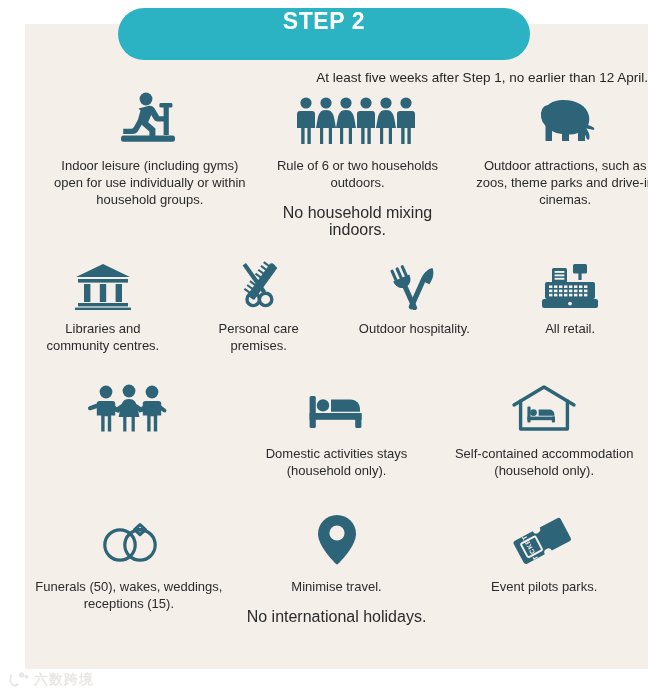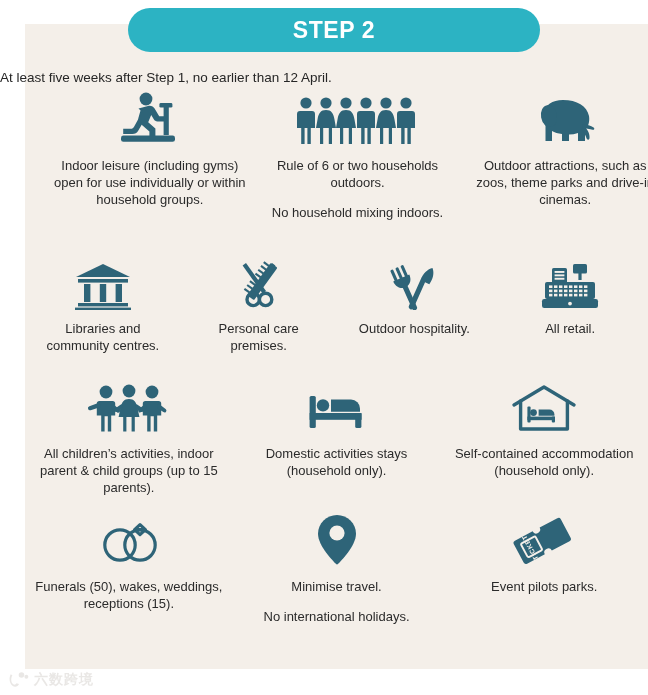--- a/index.html
+++ b/index.html
@@ -16,38 +16,38 @@
   }
   .panel {
     position: absolute;
     left: 25px; top: 24px;
     width: 623px; height: 645px;
     background: #f4efe9;
   }
   
   .header-pill {
     position: absolute;
-    left: 128px; top: 8px;
-    width: 412px; height: 44px;
+    left: 118px; top: 8px;
+    width: 412px; height: 52px;
     background: #2cb3c3;
     border-radius: 26px;
-    display: flex; align-items: center; justify-content: center;
+    display: flex; justify-content: center;
     z-index: 5;
   }
   .header-pill .title {
     color: #ffffff;
     font-size: 23px;
     font-weight: bold;
     letter-spacing: 0.6px;
   }
   .subtitle {
     position: absolute;
     left: 0; top: 70px;
     width: 648px;
-    text-align: left;
+    text-align: right;
     font-size: 13.5px;
     color: #262626;
     z-index: 5;
   }
   
   .row {
     position: absolute;
     left: 25px; width: 623px;
     display: flex;
     align-items: flex-start;
@@ -78,21 +78,21 @@
   }
   .row2 .icon-wrap { height: 52px; margin-bottom: 10px; }
   .row4 .icon-wrap { height: 54px; margin-bottom: 12px; }
 
   .caption {
     font-size: 13px;
     line-height: 17px;
     color: #2b2b2b;
   }
   .caption2 {
-    font-size: 13px;
+    font-size: 16px;
     line-height: 17px;
     color: #2b2b2b;
     margin-top: 13px;
   }
   svg { display: block; }
   .ink { fill: #2e6478; }
   .ink-s { stroke: #2e6478; fill: none; }
 
   
   .watermark {
@@ -325,21 +325,20 @@
             <path d="M34.6 20 L28 24.6 a1.9 1.9 0 0 0 2 3.2 L36 24.6 Z"></path>
             <path d="M49.4 20 L56 24.6 a1.9 1.9 0 0 1 -2 3.2 L48 24.6 Z"></path>
 
             <circle cx="65" cy="8" r="6.4"></circle>
             <path d="M58.4 17 h13.2 a2.6 2.6 0 0 1 2.6 2.6 v12 h-4 v16 h-3.4 v-15.4 h-3.2 v15.4 h-3.4 v-16 h-4.4 v-12 a2.6 2.6 0 0 1 2.6 -2.6 z"></path>
             <path d="M58.6 19.4 L52 25 a1.9 1.9 0 0 0 2.2 3.1 L60 24 Z"></path>
             <path d="M71.4 19.4 L78.6 25 a1.9 1.9 0 0 1 -2.2 3.1 L70 24 Z"></path>
           </g>
         </svg>
       </div>
-      <div class="caption">All children’s activities, indoor parent &amp; child groups (up to 15 parents).</div>
     </div>
 
     <div class="cell">
       <div class="icon-wrap">
         <svg width="66" height="42" viewBox="0 0 66 42">
           <g class="ink">
             <circle cx="19" cy="13.4" r="6.2"></circle>
             <path d="M27 7.6 h20 a9 9 0 0 1 9 9 v3.2 h-29 z"></path>
             <rect x="5.6" y="4" width="6.2" height="32" rx="1.6"></rect>
             <rect x="5.6" y="21" width="52" height="6.8"></rect>

